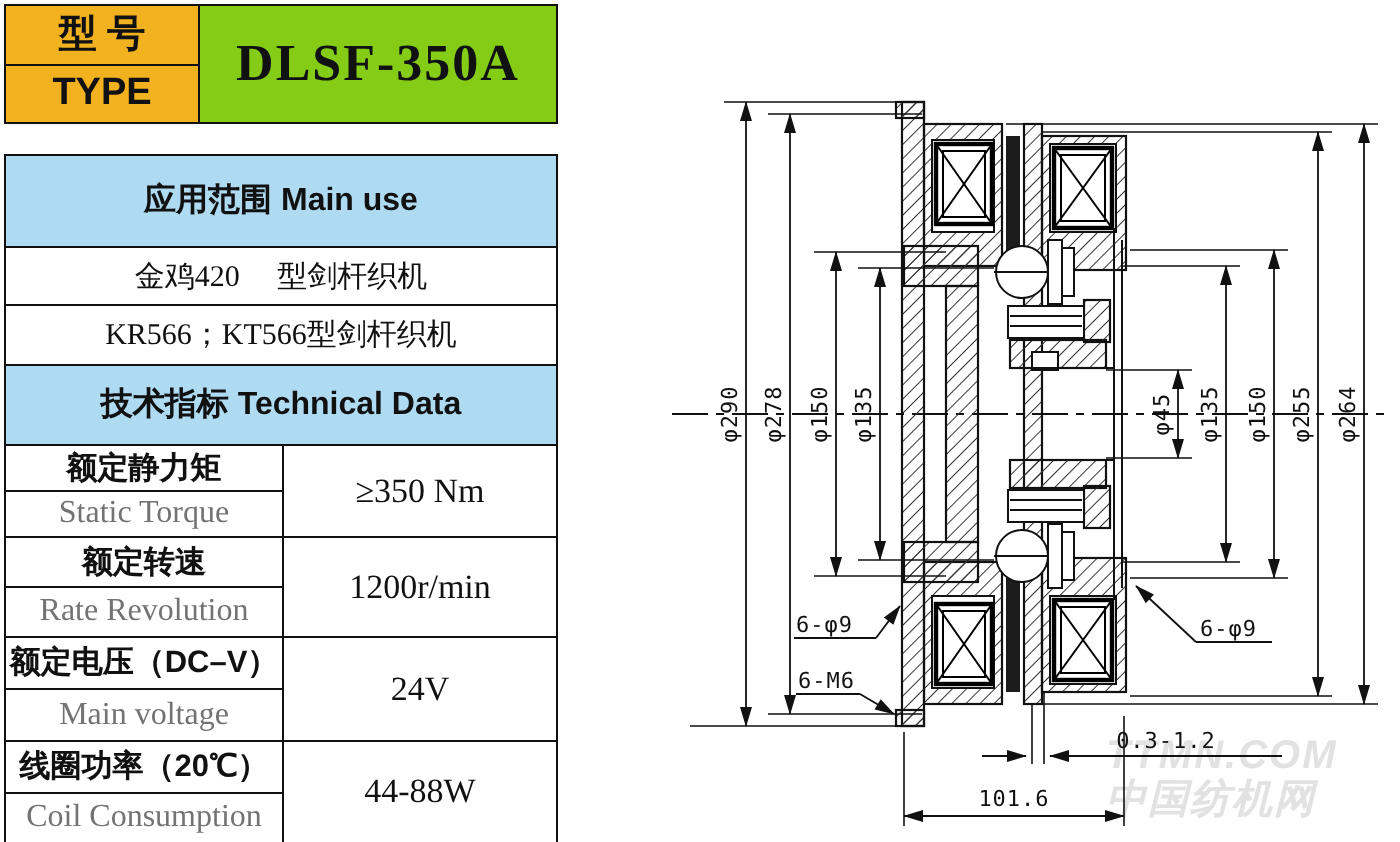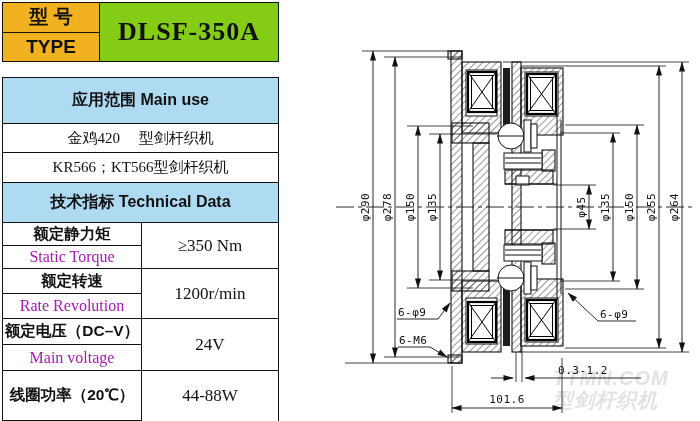--- a/index.html
+++ b/index.html
@@ -25,39 +25,39 @@
   .userow{display:flex;align-items:center;justify-content:center;border-bottom:1px solid #111;
      font-family:"Liberation Serif",serif;font-size:15px;color:#111;box-sizing:border-box;}
   .u1{height:29px;}
   .u2{height:30px;}
   .specrow{display:flex;border-bottom:1px solid #111;box-sizing:border-box;}
   .specrow:last-child{border-bottom:none;}
   .lab{width:139px;border-right:1px solid #111;box-sizing:border-box;display:flex;flex-direction:column;}
   .lab .cn{flex:1;display:flex;align-items:center;justify-content:center;
      font-weight:bold;font-size:15.5px;border-bottom:1px solid #111;box-sizing:border-box;color:#111;}
   .lab .en{flex:1;display:flex;align-items:center;justify-content:center;
-     font-family:"Liberation Serif",serif;font-size:16px;color:#a21caf;}
+     font-family:"Liberation Serif",serif;font-size:16px;color:#737373;}
   .val{flex:1;display:flex;align-items:center;justify-content:center;
      font-family:"Liberation Serif",serif;font-size:17px;color:#111;}
   .h46{height:46px;} .h50{height:50px;text-align:center;} .h52{height:52px;text-align:right;} .h51{height:50px;}
   
   #wm{position:absolute;left:553px;top:367px;color:#e2e2e2;font-weight:bold;font-style:italic;
       font-size:20px;line-height:22px;letter-spacing:1px;white-space:nowrap;}
   
   #draw{position:absolute;left:0;top:0;}
   .dimtxt{font-family:"DejaVu Sans Mono",monospace;font-size:11px;fill:#111;letter-spacing:0.5px;}
 </style>
 </head>
 <body>
 
 <div id="stage">
 
   <div id="wm">
     <div>TTMN.COM</div>
-    <div>型剑杆织机</div>
+    <div>中国纺机网</div>
   </div>
 
   <svg id="draw" width="700" height="421" viewBox="0 0 700 421">
     <defs>
       <pattern id="h45" width="5" height="5" patternUnits="userSpaceOnUse" patternTransform="rotate(45)">
         <line x1="0" y1="0" x2="0" y2="5" stroke="#333" stroke-width="1"></line>
       </pattern>
       <marker id="arr" viewBox="0 0 10 8" refX="9.5" refY="4" markerWidth="11" markerHeight="8" orient="auto-start-reverse" markerUnits="userSpaceOnUse">
         <path d="M0,1 L10,4 L0,7 z" fill="#111"></path>
       </marker>
@@ -237,19 +237,20 @@
         <div class="lab">
           <div class="cn">额定电压（DC–V）</div>
           <div class="en">Main voltage</div>
         </div>
         <div class="val">24V</div>
       </div>
 
       <div class="specrow h51">
         <div class="lab">
           <div class="cn">线圈功率（20℃）</div>
+          <div class="en">Coil Consumption</div>
         </div>
         <div class="val">44-88W</div>
       </div>
     </div>
   </div>
 
 </div>
 
 </body></html>

